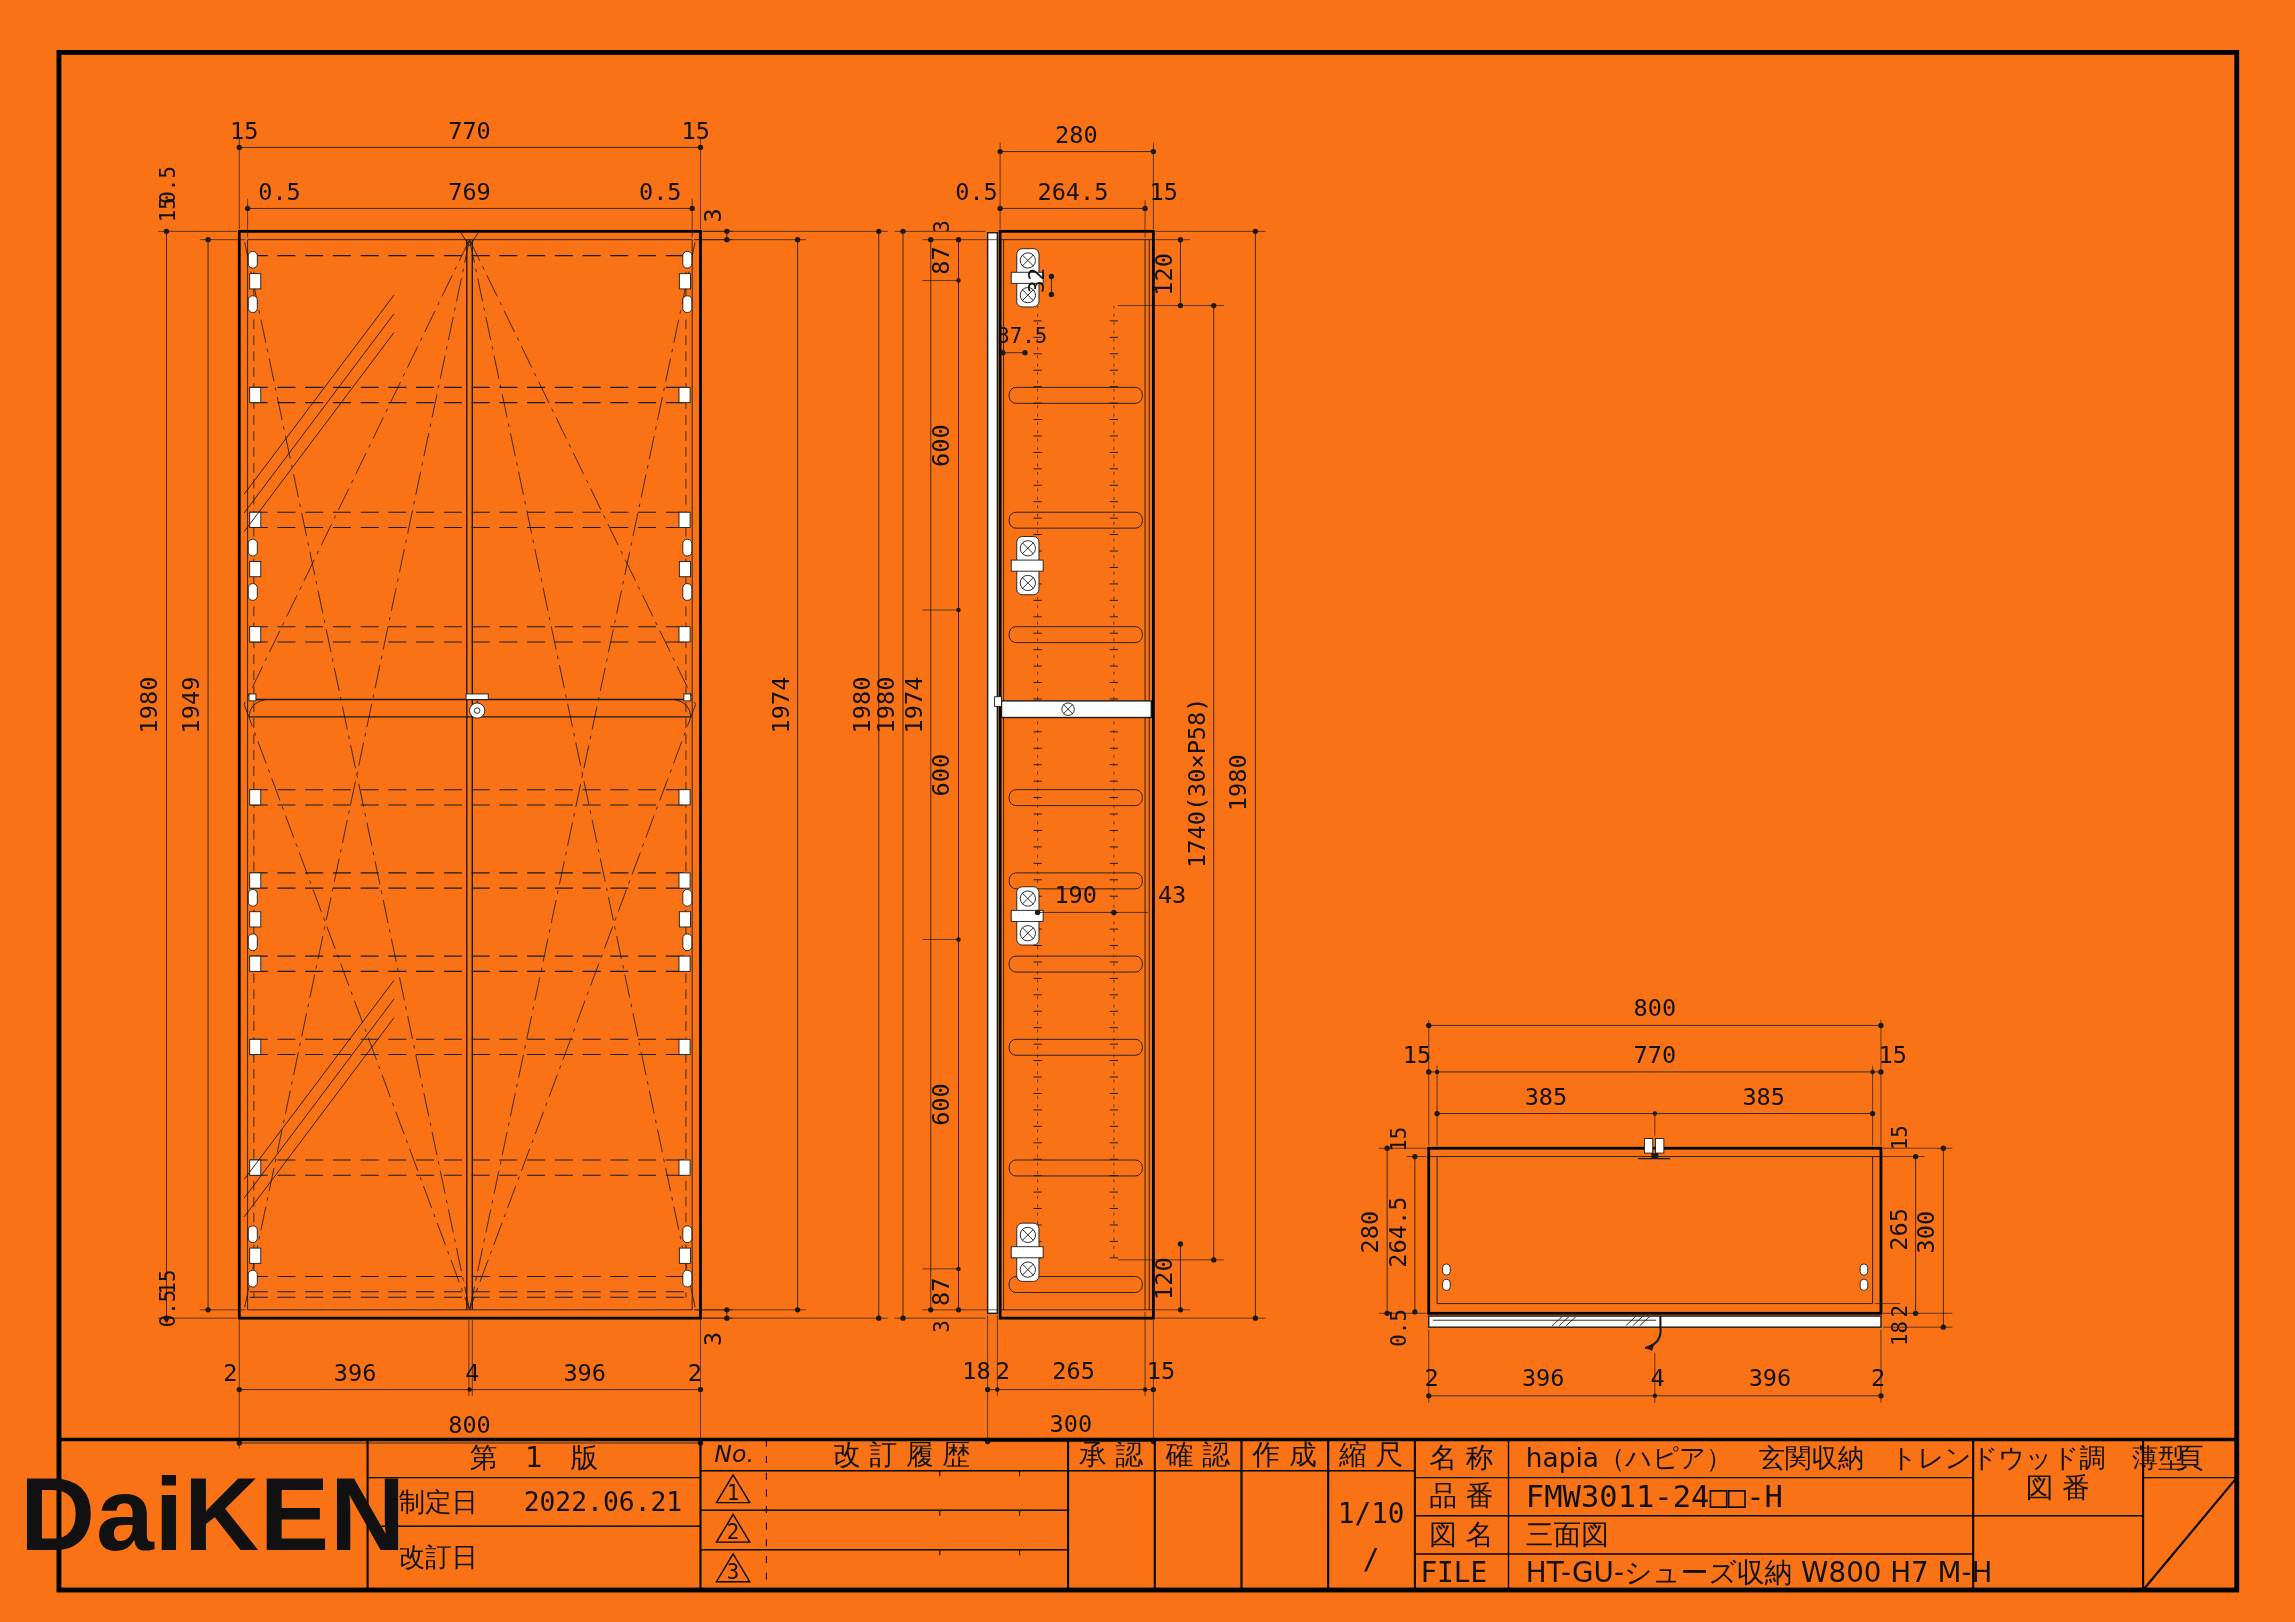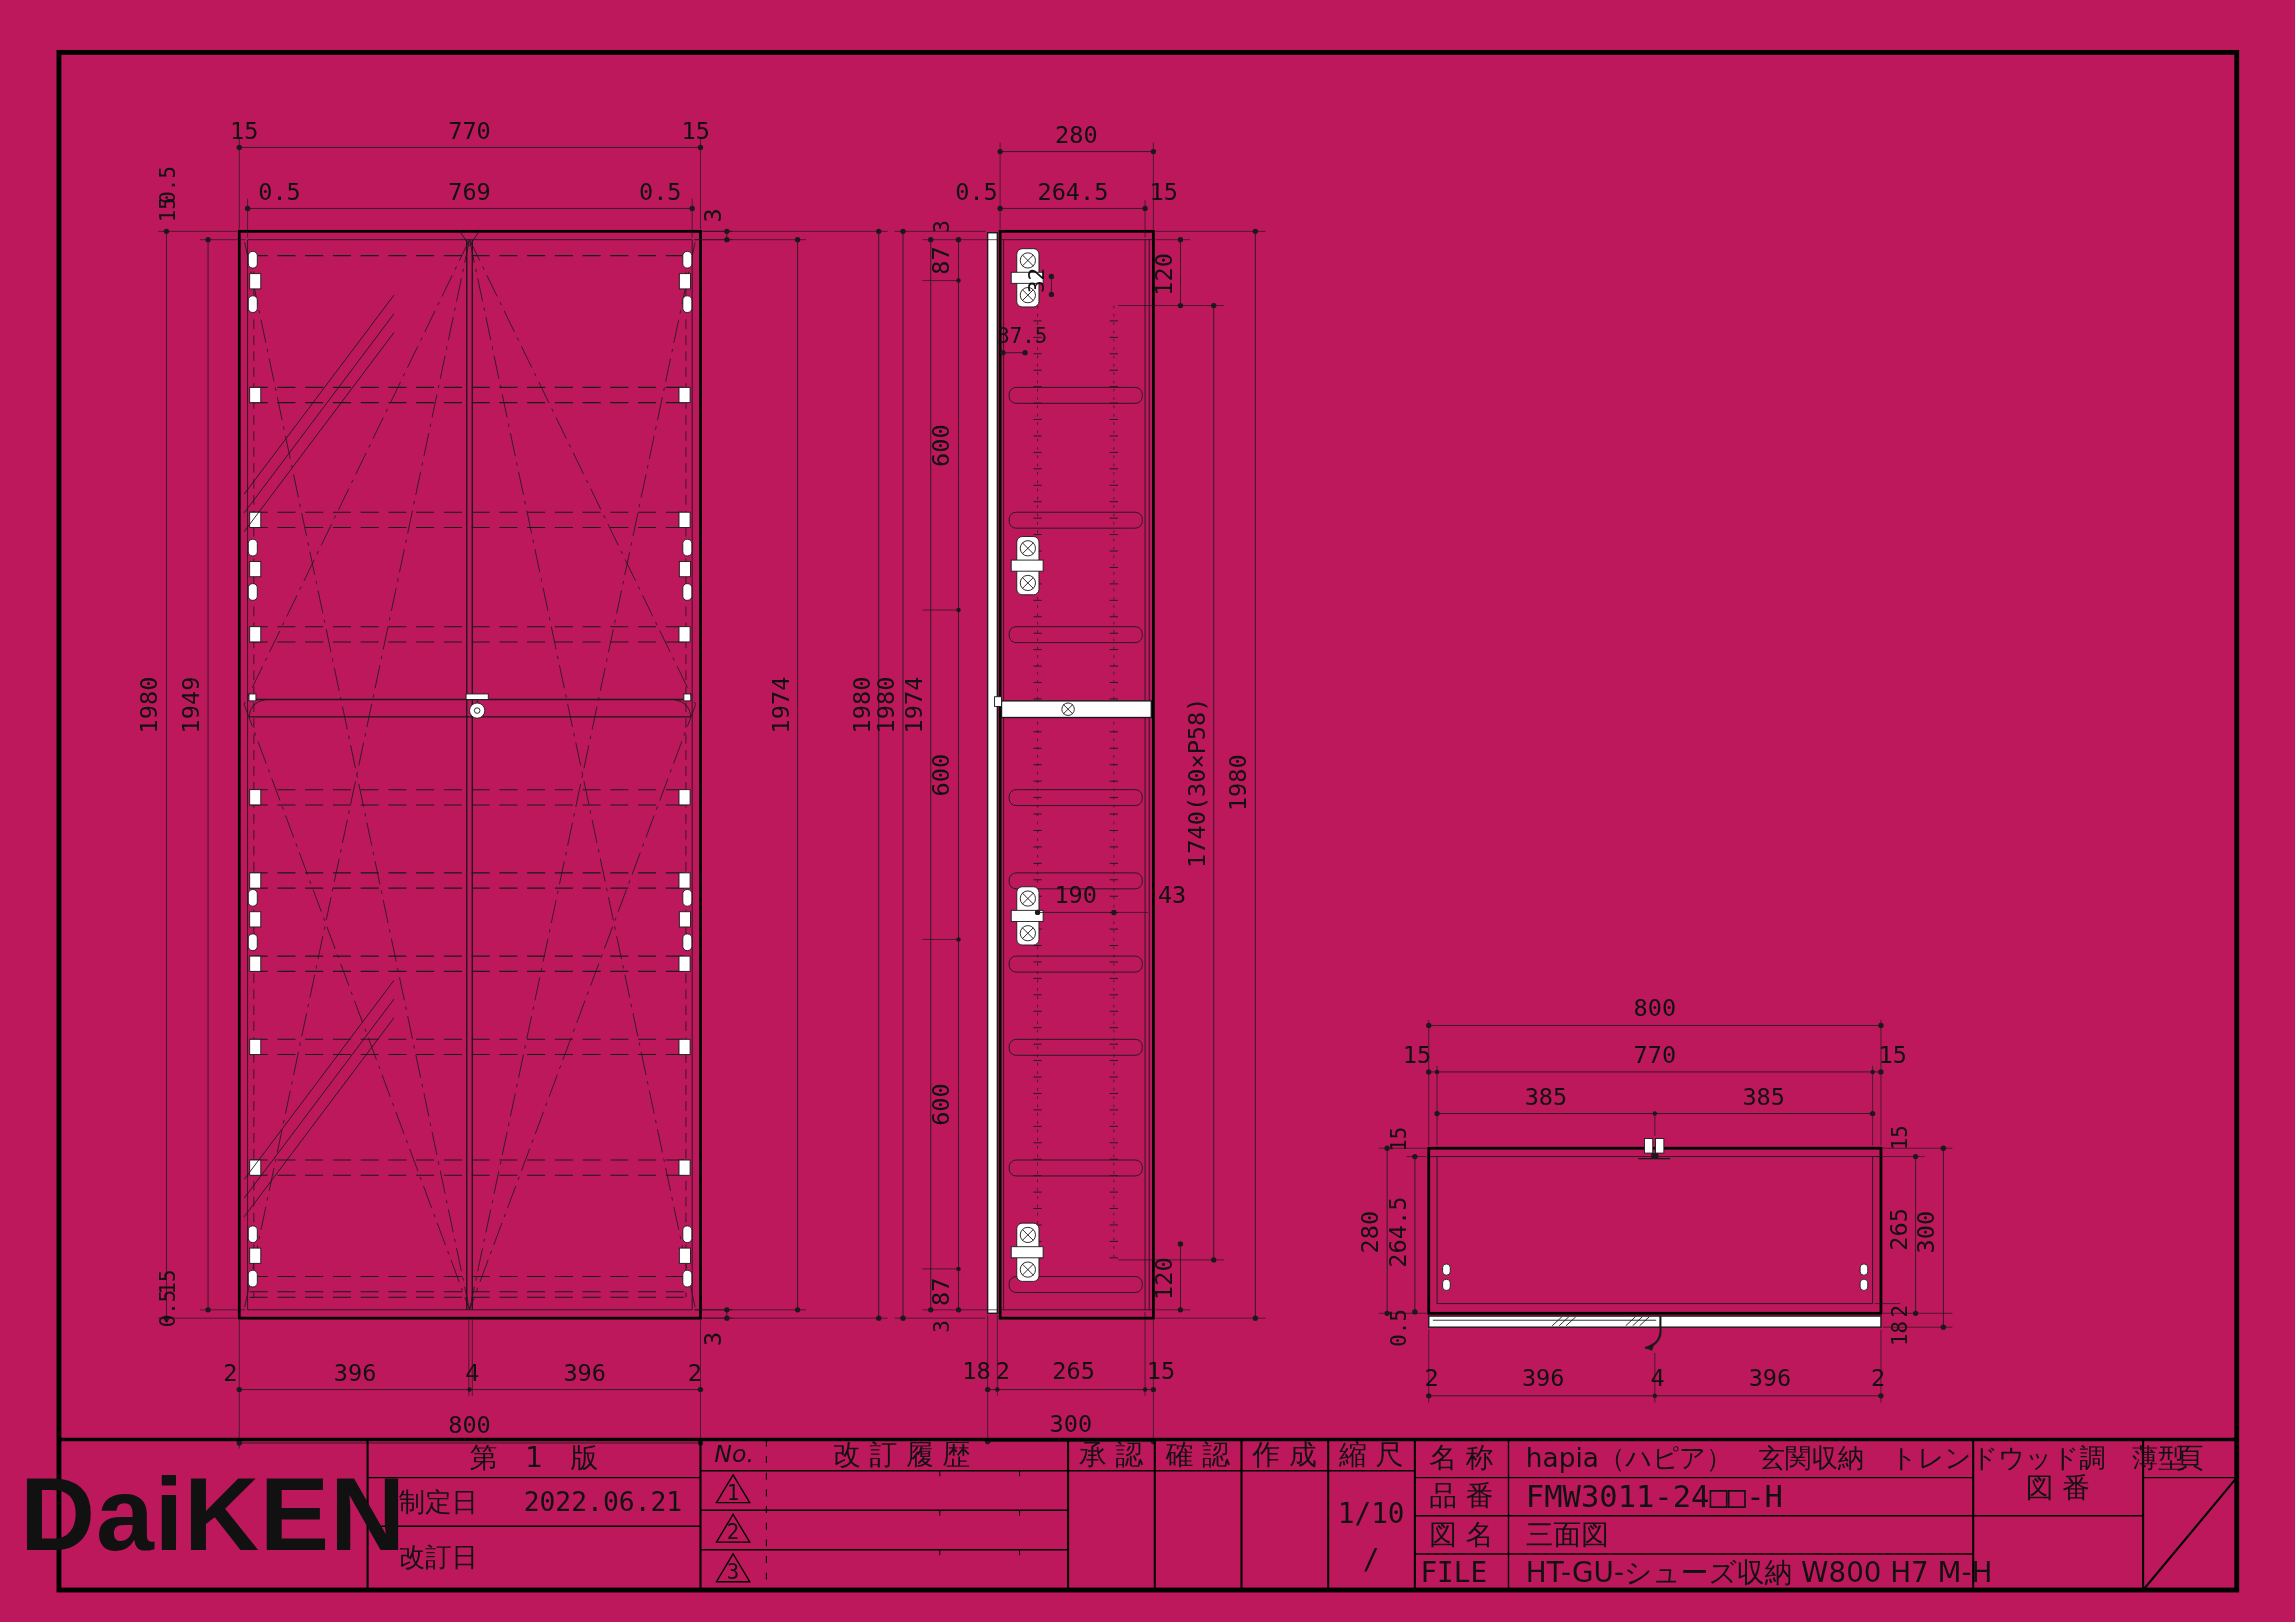--- a/index.html
+++ b/index.html
@@ -1,16 +1,16 @@
 <!DOCTYPE html>
 <html style="font-size:11px"><head>
 <meta charset="utf-8">
 <style>
   html,body{margin:0;padding:0;background:#fff;width:2295px;height:1623px;overflow:hidden;}
-  #sheet{position:relative;width:2295px;height:1623px;background:#be185d;font-family:"DejaVu Sans Mono",monospace;}
+  #sheet{position:relative;width:2295px;height:1623px;background:#f97316;font-family:"DejaVu Sans Mono",monospace;}
   svg{position:absolute;left:0;top:0;}
   .ln{stroke:#1a1a1a;stroke-width:2;fill:none;}
   .thick{stroke:#000;stroke-width:4;fill:none;}
   .border{stroke:#000;stroke-width:7;fill:none;}
   .thin{stroke:#1a1a1a;stroke-width:1.3;fill:none;}
   .dash{stroke:#1a1a1a;stroke-width:1.5;fill:none;stroke-dasharray:26 14;}
   .dashs{stroke:#1a1a1a;stroke-width:1.2;fill:none;stroke-dasharray:14 9;}
   .dashdot{stroke:#1a1a1a;stroke-width:1.2;fill:none;stroke-dasharray:34 9 5 9;}
   .dim{stroke:#1a1a1a;stroke-width:1.2;fill:none;marker-start:url(#md);marker-end:url(#md);}
   .ext{stroke:#1a1a1a;stroke-width:1;fill:none;}

